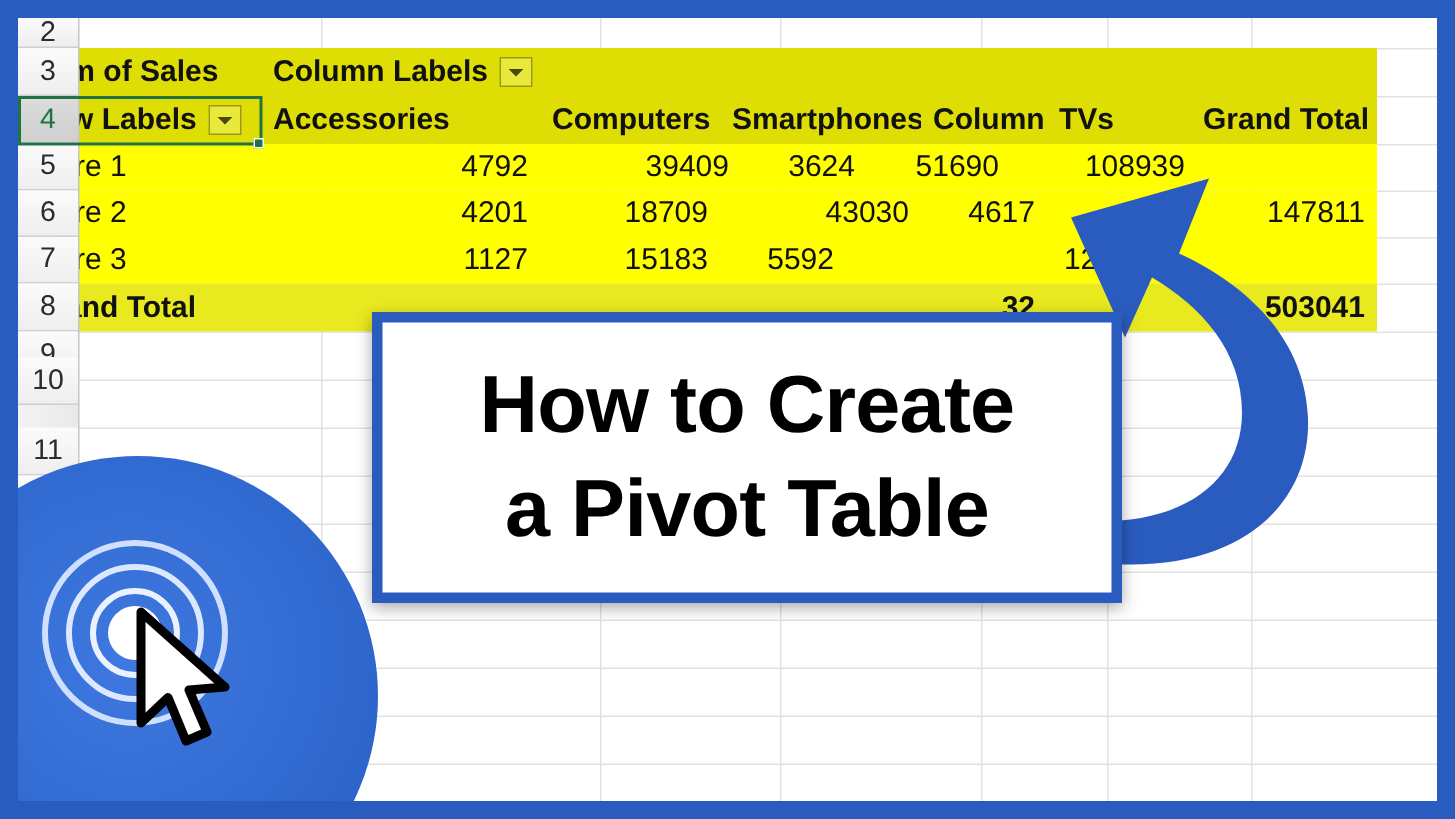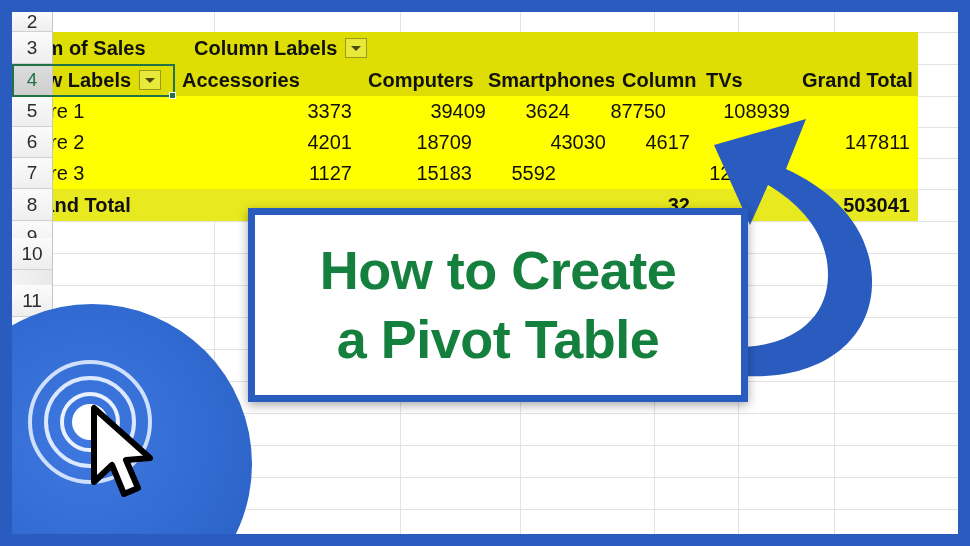--- a/index.html
+++ b/index.html
@@ -72,21 +72,21 @@
   .cell.bold{font-weight:bold;}
   .cell.num{justify-content:flex-end;}
   .c-label{width:162px;}
   .c-acc{width:186px;}
   .c-com{width:120px;}
   .c-sma{width:134px;}
   .c-tab{width:84px;}
   .c-tv{width:96px;}
   .c-gt{width:124px;}
 
-  .colspan-rest{flex:1;margin-left:12px;}
+  .colspan-rest{flex:1;}
 
   
   .filterbtn{
     display:inline-flex;align-items:center;justify-content:center;
     width:22px;height:20px;
     margin-left:8px;
     background:#e9e93c;
     border:1px solid #9a9a14;
     box-sizing:border-box;
     flex:0 0 auto;
@@ -135,21 +135,21 @@
     border:7px solid #2a5cc0;
     box-sizing:border-box;
     z-index:9;
     box-shadow:0 3px 10px rgba(0,0,0,.35);
     display:flex;flex-direction:column;
     align-items:center;justify-content:center;
   }
   #card .line{
     font-size:54px;
     font-weight:bold;
-    color:#15803d;
+    color:#000000;
     line-height:1.28;
     letter-spacing:-0.5px;
     font-family:"Liberation Sans", sans-serif;
     text-align:center;
   }
 
   
   #logo{
     position:absolute;
     left:-80px;bottom:-90px;
@@ -239,24 +239,24 @@
         <div class="cell bold c-acc">Accessories</div>
         <div class="cell bold c-com">Computers</div>
         <div class="cell bold c-sma">Smartphones</div>
         <div class="cell bold c-tab">Column</div>
         <div class="cell bold c-tv">TVs</div>
         <div class="cell bold c-gt">Grand Total</div>
       </div>
 
       <div class="prow data">
         <div class="cell c-label">Store 1</div>
-        <div class="cell num c-acc">3373</div>
+        <div class="cell num c-acc">4792</div>
         <div class="cell num c-sma">39409</div>
         <div class="cell num c-tab">3624</div>
-        <div class="cell num c-tv">87750</div>
+        <div class="cell num c-tv">51690</div>
         <div class="cell num c-gt">108939</div>
       </div>
 
       <div class="prow data">
         <div class="cell c-label">Store 2</div>
         <div class="cell num c-acc">4201</div>
         <div class="cell num c-com">18709</div>
         <div class="cell num c-sma">43030</div>
         <div class="cell num c-tab">4617</div>
         <div class="cell num c-tv"></div>

